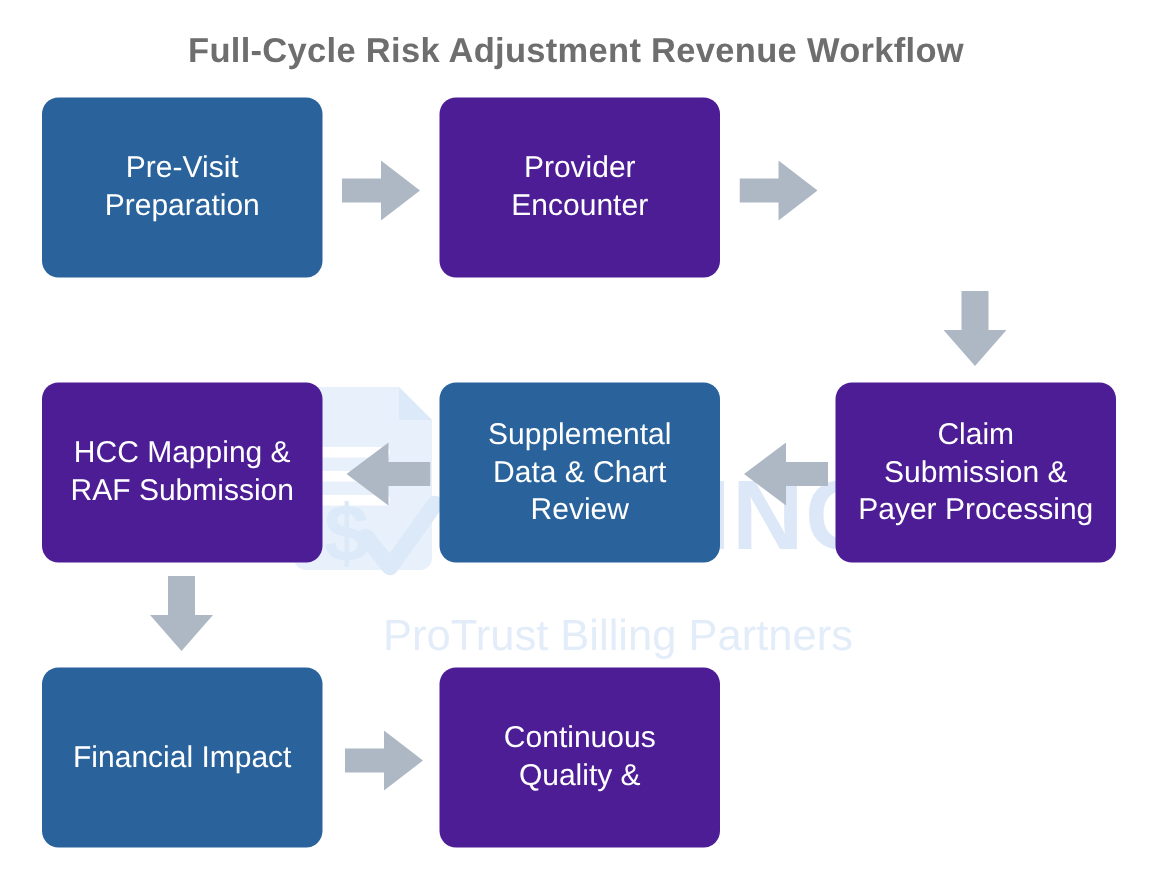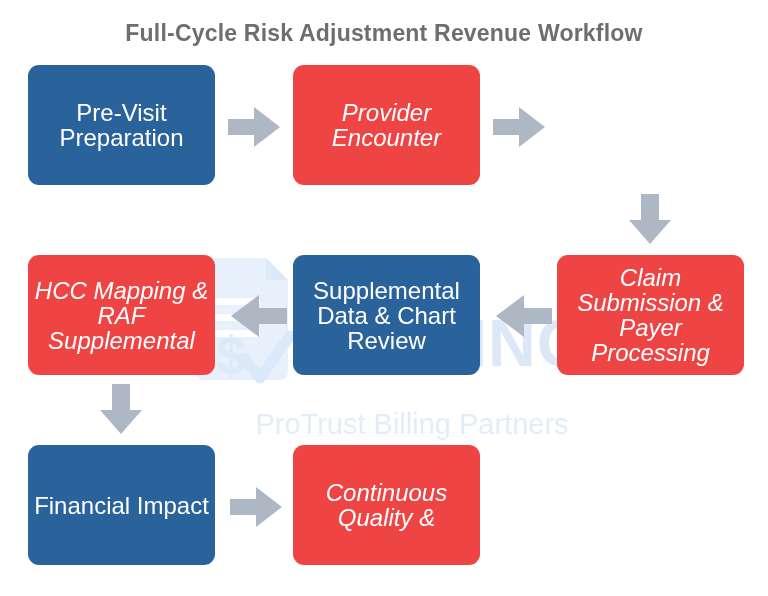--- a/index.html
+++ b/index.html
@@ -96,25 +96,25 @@
     height: 120px;
     border-radius: 11px;
     display: flex;
     align-items: center;
     justify-content: center;
     text-align: center;
     box-sizing: border-box;
     padding: 6px 0;
     color: #ffffff;
     font-family: "Liberation Sans", sans-serif;
-    font-size: 24px;
+    font-size: 20px;
     line-height: 25px;
   }
   .node.blue { background: #2a639c; }
-  .node.black { background: #ef4444; font-style: italic; }
+  .node.black { background: #4c1d95; }
   .node .label { display: block; }
 
   
   .arrow {
     position: absolute;
   }
   .arrow svg { display: block; }
 
   
   .r1 { top: 65px; }
@@ -215,21 +215,21 @@
 
     <div class="arrow" style="left:231px; top:295px;">
       <svg width="56" height="42" viewBox="0 0 56 42">
         <path d="M56 13 h-28 v-13 l-28 21 l28 21 v-13 h28 z" fill="#aeb8c4"></path>
       </svg>
     </div>
 
     <div class="node black r2 c1">
       <span>
         <span class="label">HCC Mapping &amp;</span>
-        <span class="label">RAF Supplemental</span>
+        <span class="label">RAF Submission</span>
       </span>
     </div>
 
     <div class="arrow" style="left:100px; top:384px;">
       <svg width="42" height="50" viewBox="0 0 42 50">
         <path d="M12 0 h18 v26 h12 l-21 24 l-21 -24 h12 z" fill="#aeb8c4"></path>
       </svg>
     </div>
 
     <div class="node blue r3 c1">

